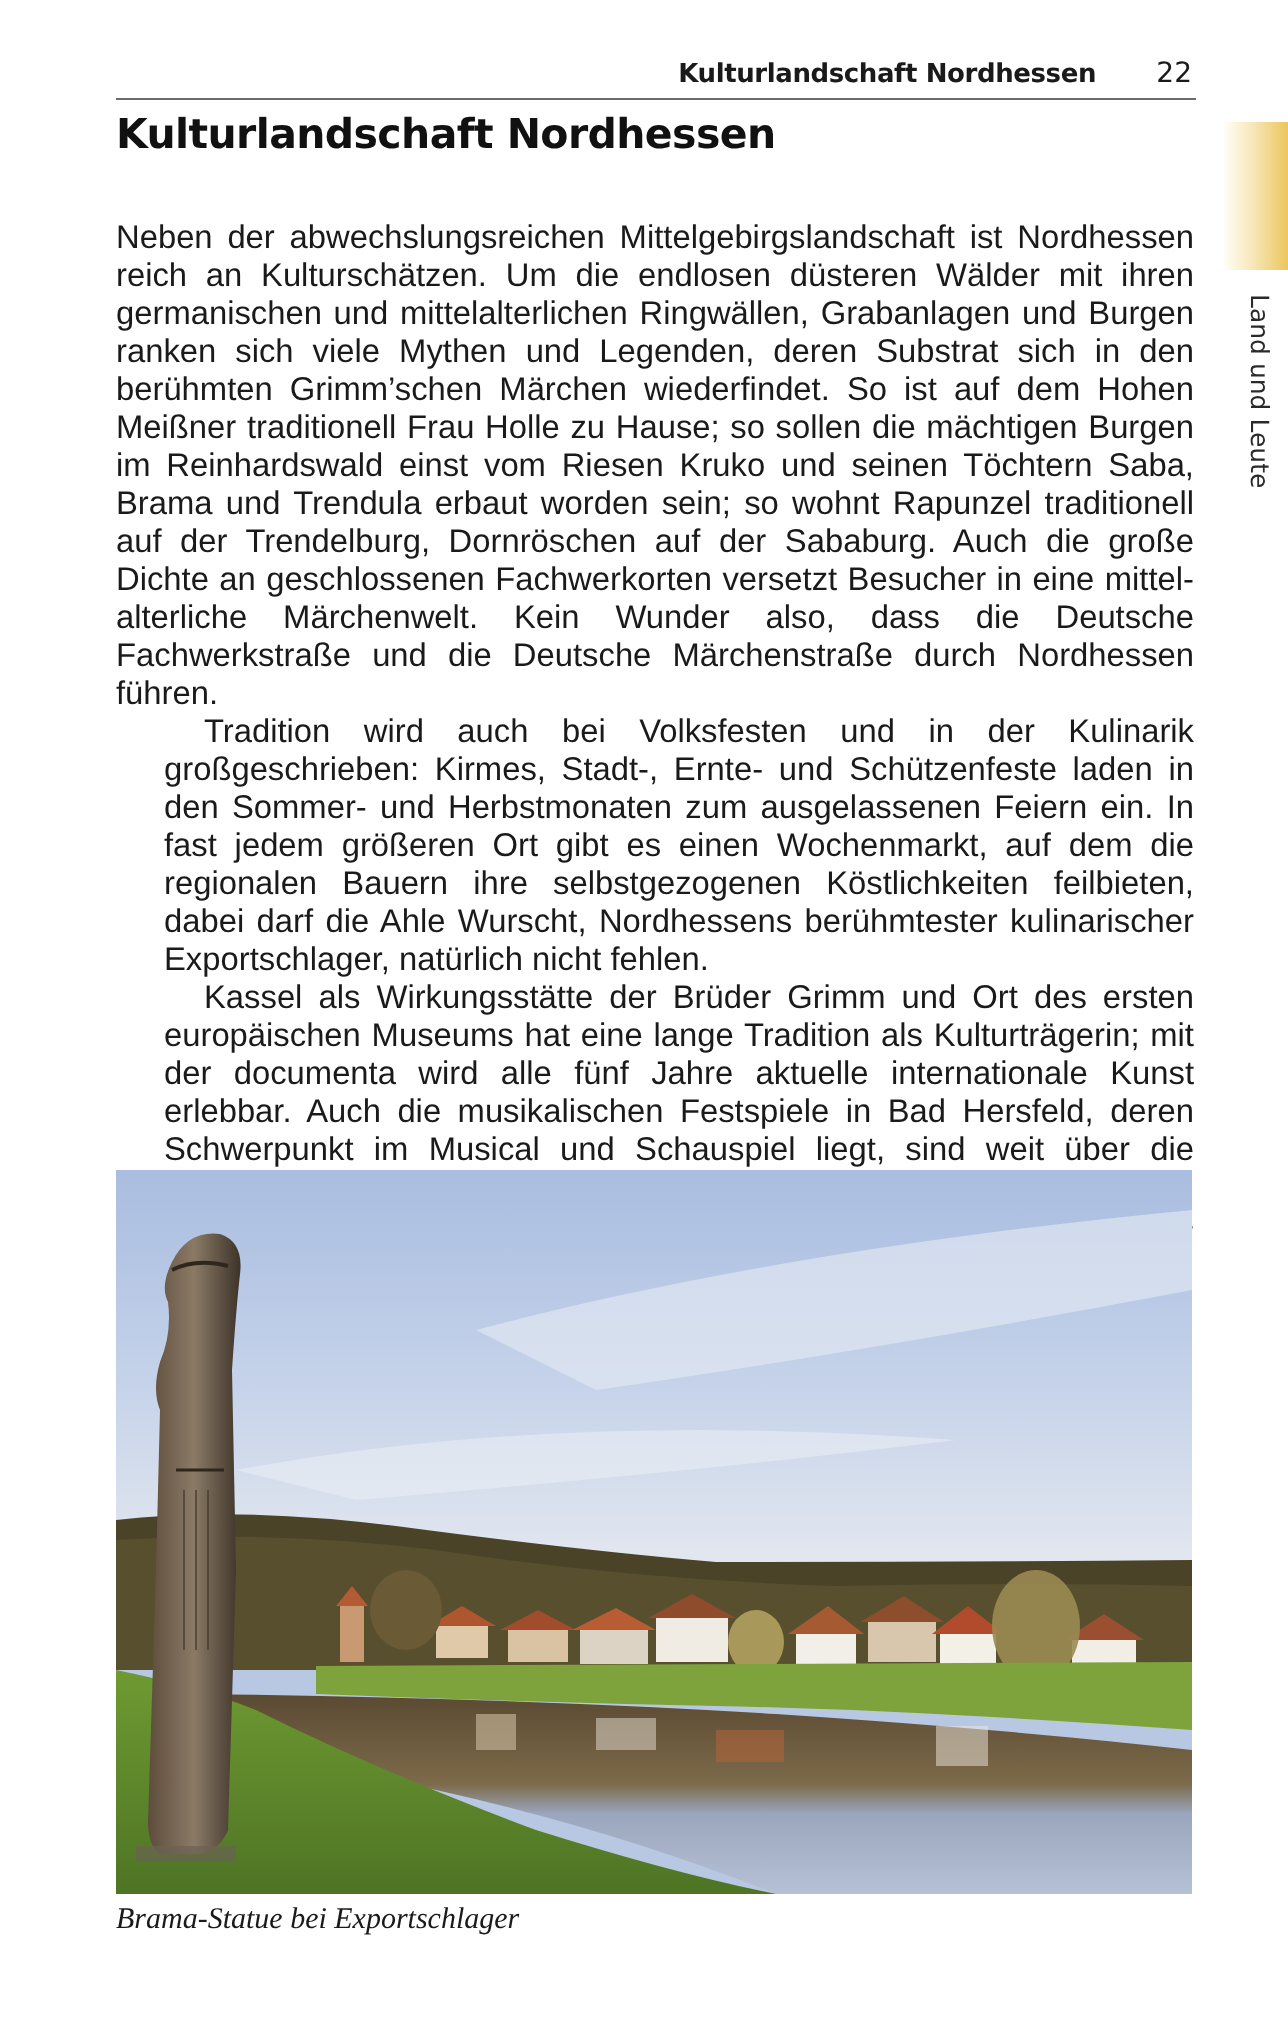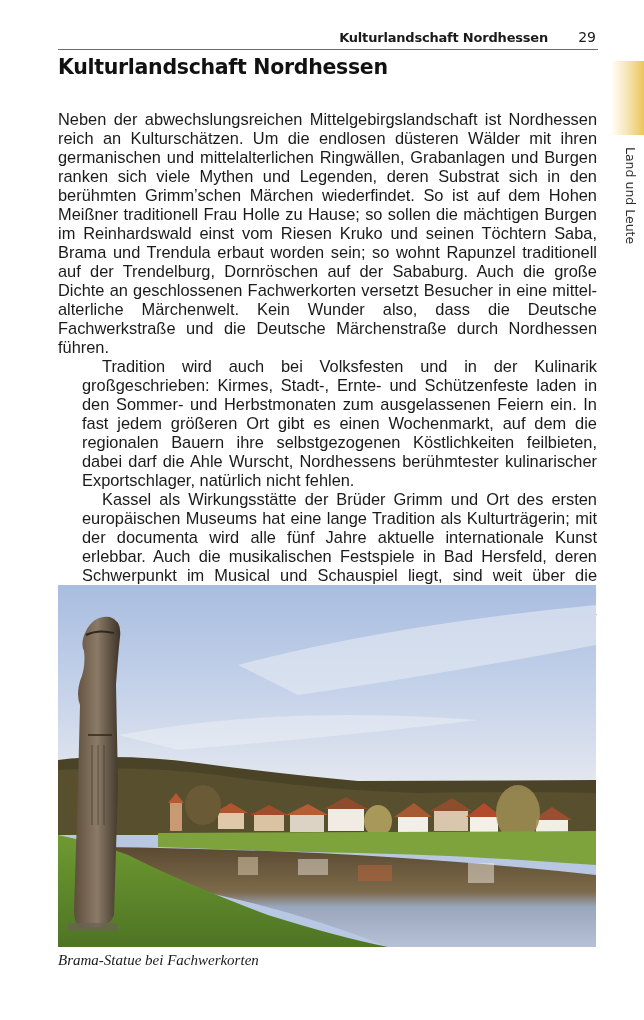--- a/index.html
+++ b/index.html
@@ -113,21 +113,21 @@
       font-style: italic;
       font-size: 15px;
       color: #1a1a1a;
     }
   </style>
 </head>
 <body>
 
 <div class="running-header">
   <span class="hdr-title">Kulturlandschaft Nordhessen</span>
-  <span class="hdr-page">29</span>
+  <span class="hdr-page">22</span>
 </div>
 
 <div class="side-tab"></div>
 <div class="side-label">Land und Leute</div>
 
 <h1 class="chapter-title">Kulturlandschaft Nordhessen</h1>
 
 <div class="body-text">
   <p>Neben der abwechslungsreichen Mittelgebirgslandschaft ist Nordhessen reich an Kulturschätzen. Um die endlosen düsteren Wälder mit ihren germanischen und mittelalterlichen Ringwällen, Grabanlagen und Burgen ranken sich viele Mythen und Legenden, deren Substrat sich in den berühmten Grimm’schen Märchen wiederfindet. So ist auf dem Hohen Meißner traditionell Frau Holle zu Hause; so sollen die mächtigen Burgen im Reinhardswald einst vom Riesen Kruko und seinen Töchtern Saba, Brama und Trendula erbaut worden sein; so wohnt Ra­punzel traditionell auf der Trendelburg, Dornröschen auf der Sababurg. Auch die große Dichte an geschlossenen Fachwerkorten versetzt Besucher in eine mittel­alterliche Märchenwelt. Kein Wunder also, dass die Deutsche Fachwerkstraße und die Deutsche Märchenstraße durch Nordhessen führen.</p>
   <p class="indent">Tradition wird auch bei Volksfesten und in der Kulinarik großgeschrieben: Kirmes, Stadt-, Ernte- und Schützenfeste laden in den Sommer- und Herbst­monaten zum ausgelassenen Feiern ein. In fast jedem größeren Ort gibt es einen Wochenmarkt, auf dem die regionalen Bauern ihre selbstgezogenen Köstlich­keiten feilbieten, dabei darf die Ahle Wurscht, Nordhessens berühmtester kuli­narischer Exportschlager, natürlich nicht fehlen.</p>
@@ -201,13 +201,13 @@
     <path d="M0 250 Q40 258 70 270 Q130 300 210 330 Q280 352 330 362 L0 362 Z" fill="url(#grass)"></path>
 
     <path d="M28 46 Q36 30 52 32 Q64 36 62 52 Q60 70 58 100 L60 200 L56 330 Q52 340 42 342 L22 342 Q16 338 16 326 L20 200 L22 120 Q18 110 22 96 Q28 82 26 66 Q22 58 28 46 Z" fill="url(#statue)"></path>
     <path d="M28 50 Q40 44 56 48" stroke="#2f271e" stroke-width="2" fill="none"></path>
     <path d="M30 150 L54 150" stroke="#2f271e" stroke-width="1.5" fill="none"></path>
     <path d="M34 160 L34 240 M40 160 L40 240 M46 160 L46 240" stroke="#3a3026" stroke-width="1" fill="none" opacity="0.6"></path>
     <rect x="10" y="338" width="50" height="8" fill="#6b6252" opacity="0.7"></rect>
   </svg>
 </div>
 
-<div class="caption">Brama-Statue bei Fachwerkorten</div>
+<div class="caption">Brama-Statue bei Exportschlager</div>
 
 </body></html>

